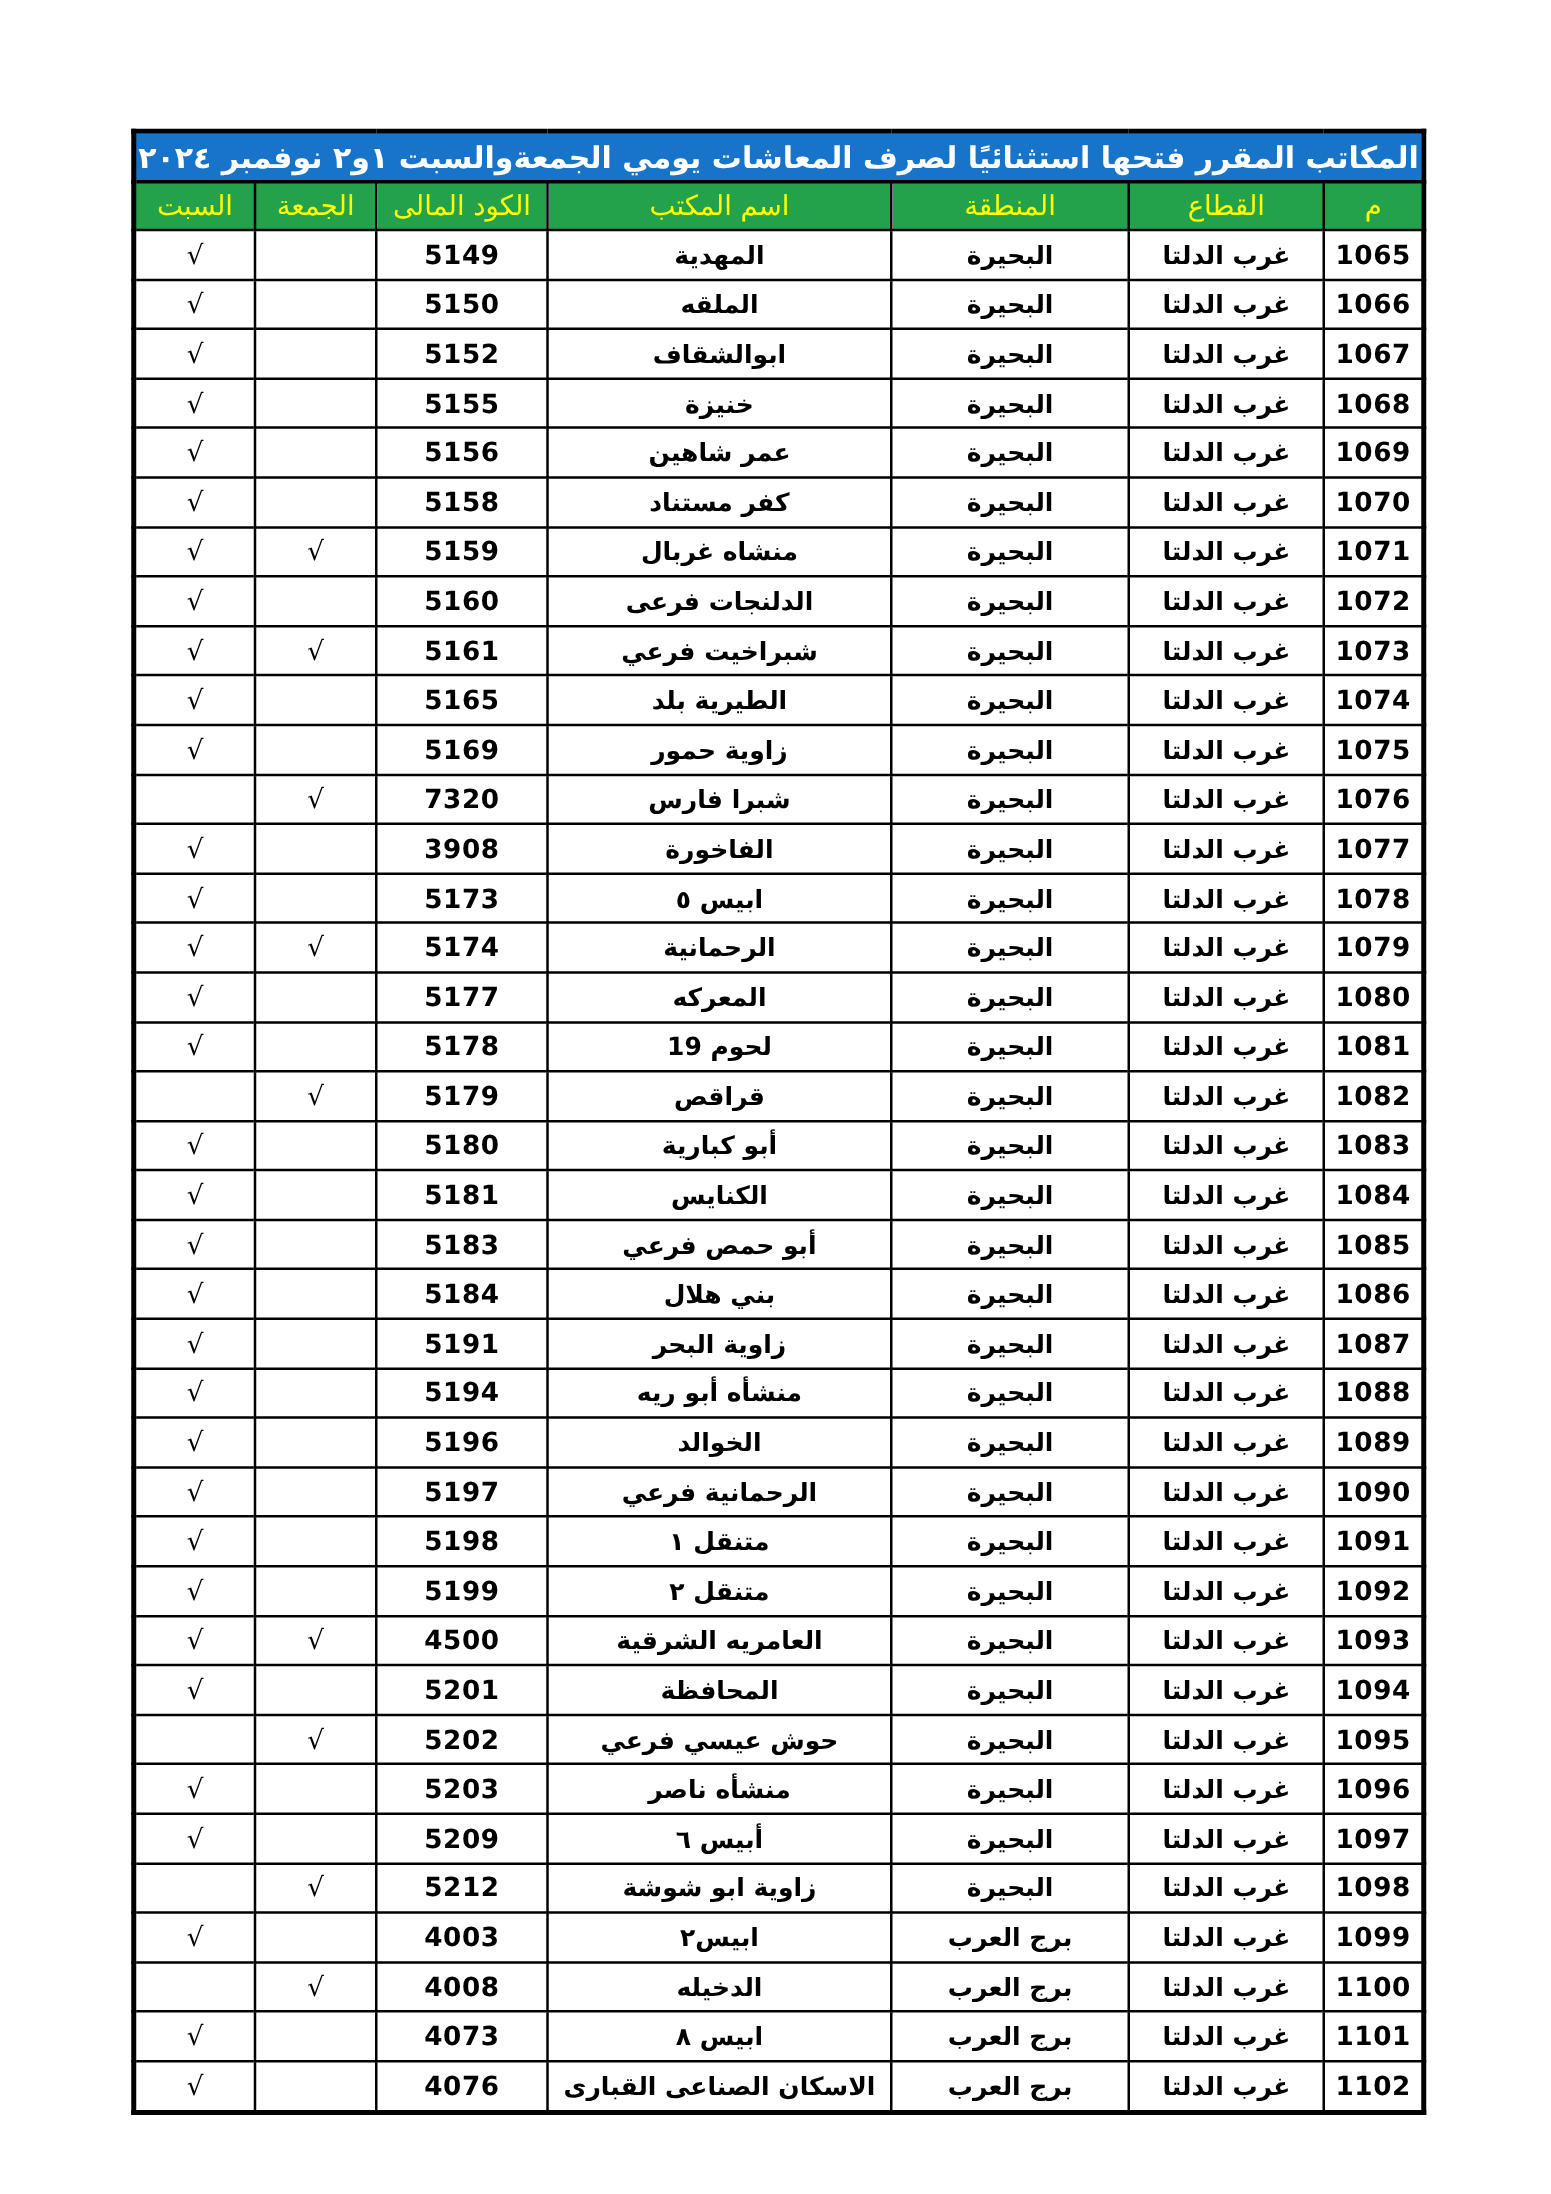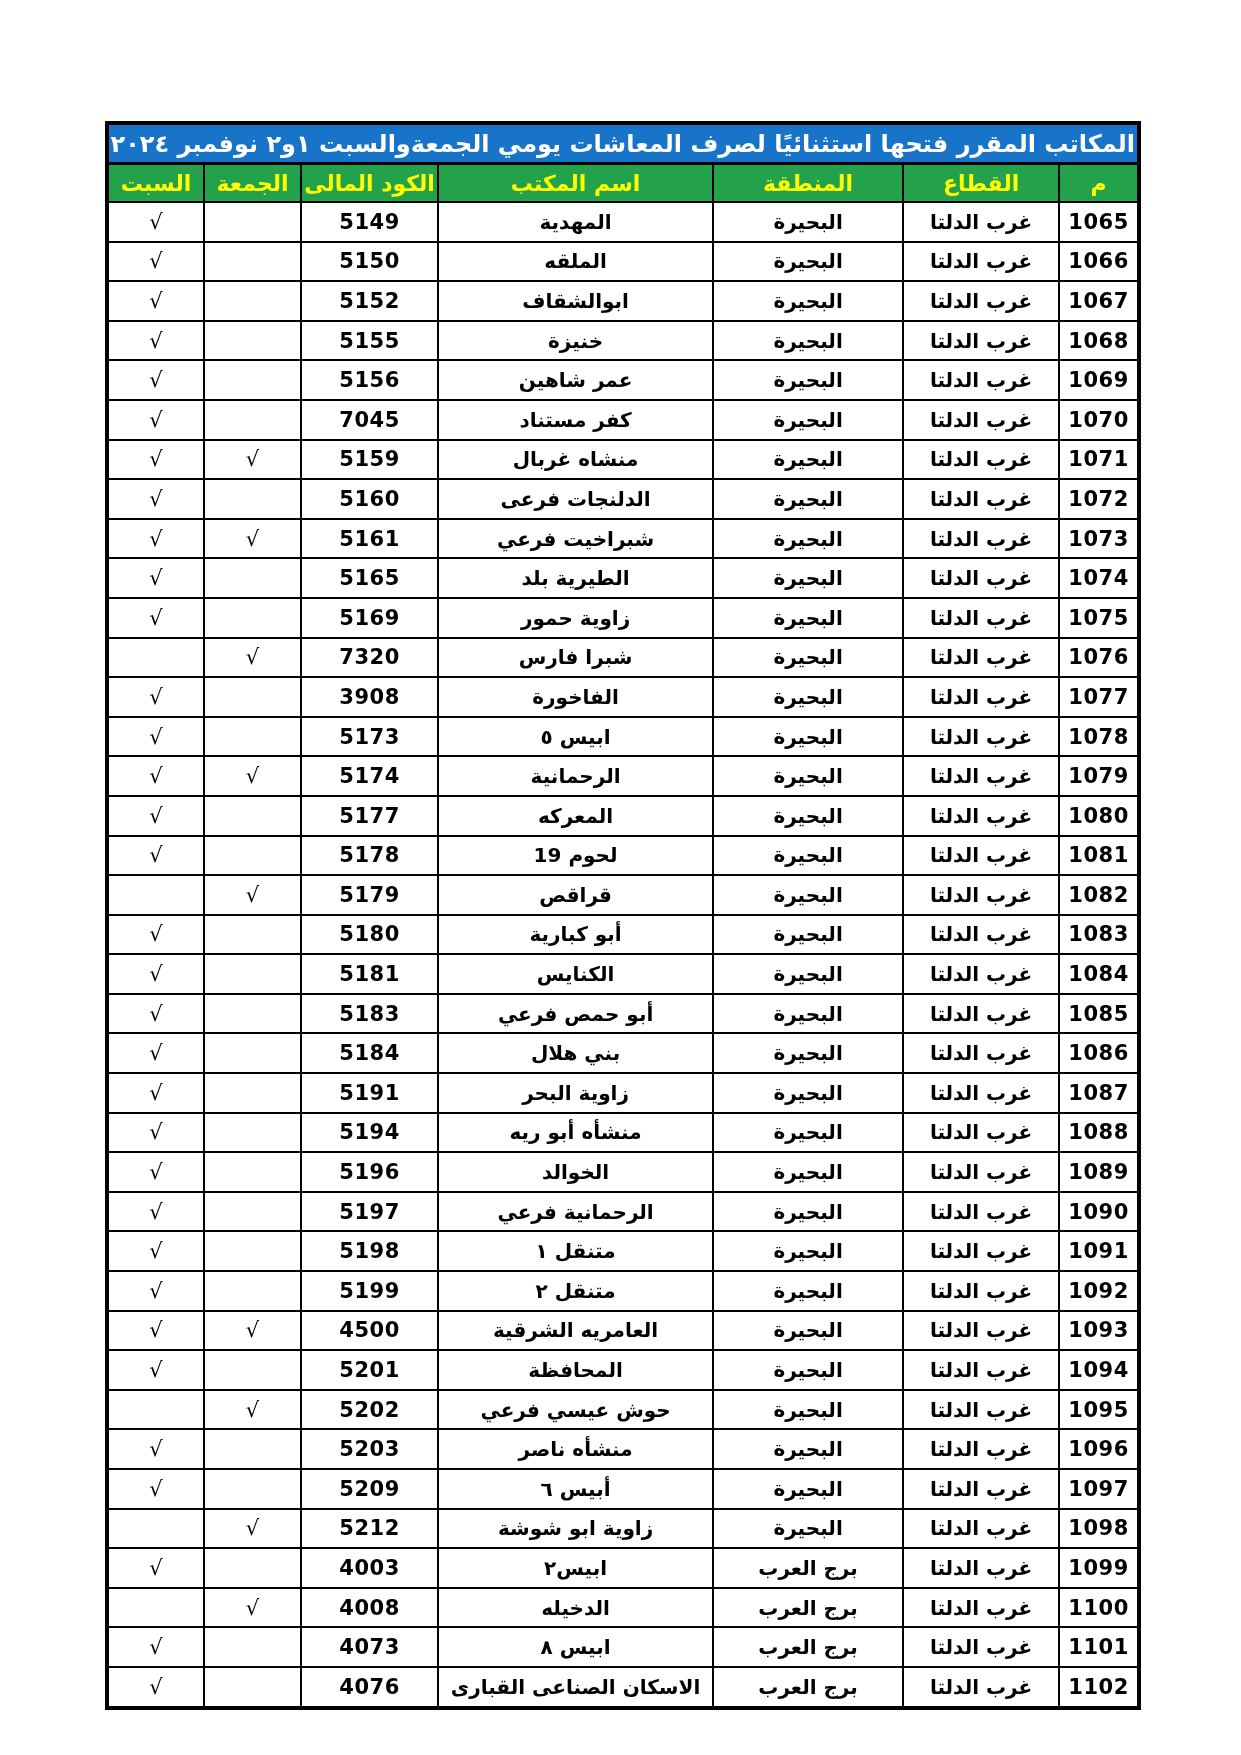--- a/index.html
+++ b/index.html
@@ -10,21 +10,21 @@
   }
   body {
     position: relative;
     width: 1241px;
     height: 1755px;
     overflow: hidden;
   }
   .table-wrap {
     position: absolute;
     left: 105px;
-    top: 121px;
+    top: 103px;
   }
   table.offices {
     border-collapse: collapse;
     table-layout: fixed;
     width: 1032px;
     border: 4px solid var(--border, #000);
   }
   table.offices th,
   table.offices td {
     border: 2.5px solid var(--border, #000);
@@ -40,21 +40,21 @@
     height: 37px;
     font-size: 24px;
     font-weight: bold;
     border-bottom-width: 3px;
   }
   tr.header-row th {
     background: var(--header-bg, #23A24B);
     color: var(--header-text, #FFFF00);
     height: 36px;
     font-size: 22px;
-    font-weight: bold;
+    font-weight: normal;
     text-align: center;
   }
   tbody td {
     background: var(--cell-bg, #fff);
     color: var(--cell-text, #000);
     height: 37.6px;
     font-size: 20px;
     font-weight: bold;
   }
   td.c-serial, td.c-code {
@@ -138,21 +138,21 @@
     <td class="c-office">عمر شاهين</td>
     <td class="c-code">5156</td>
     <td class="c-friday"></td>
     <td class="c-saturday">√</td>
   </tr>
         <tr>
     <td class="c-serial">1070</td>
     <td class="c-sector">غرب الدلتا</td>
     <td class="c-region">البحيرة</td>
     <td class="c-office">كفر مستناد</td>
-    <td class="c-code">7045</td>
+    <td class="c-code">5158</td>
     <td class="c-friday"></td>
     <td class="c-saturday">√</td>
   </tr>
         <tr>
     <td class="c-serial">1071</td>
     <td class="c-sector">غرب الدلتا</td>
     <td class="c-region">البحيرة</td>
     <td class="c-office">منشاه غربال</td>
     <td class="c-code">5159</td>
     <td class="c-friday">√</td>

